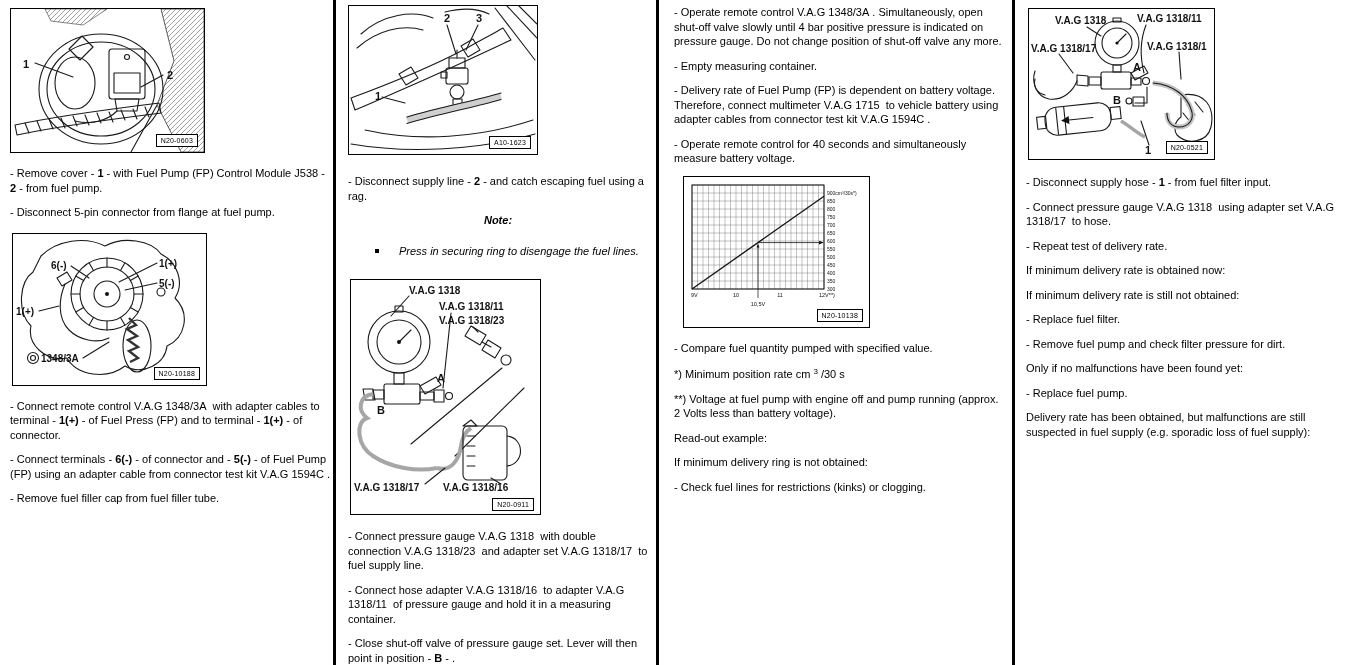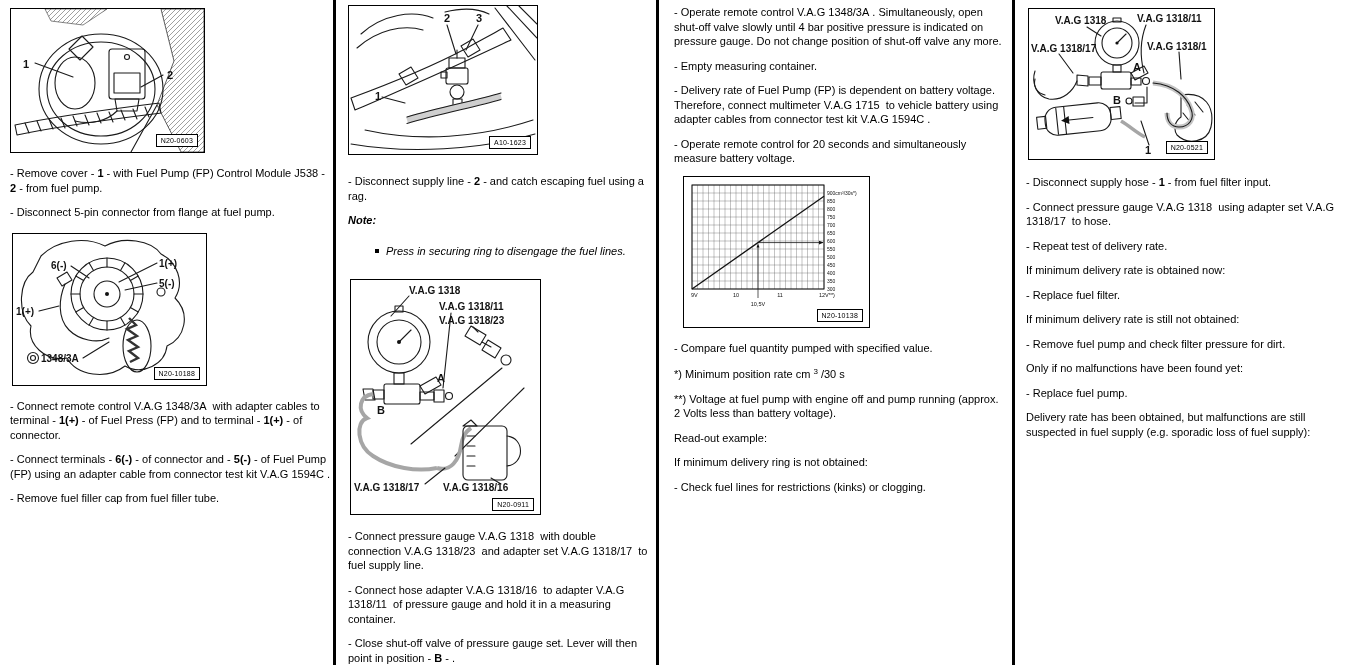--- a/index.html
+++ b/index.html
@@ -3,22 +3,22 @@
 <meta charset="utf-8">
 <style>
   html,body{margin:0;padding:0;background:#fff;}
   #page{position:relative;width:1348px;height:665px;background:#ffffff;overflow:hidden;
         font-family:"Liberation Sans",sans-serif;color:#000;}
   .col{position:absolute;top:0;}
   .p{font-size:11px;line-height:14.5px;margin:0 0 10px 0;}
   .b{font-weight:bold;}
   .i{font-style:italic;}
   .sup{font-size:8px;vertical-align:4px;}
-  .note{font-weight:bold;font-style:italic;}
-  .bullet{display:flex;gap:7px;margin:16px 0 10px 27px;}
+  .note{font-weight:bold;font-style:italic;text-align:center;}
+  .bullet{display:flex;gap:20px;margin:16px 0 10px 27px;}
   .sq{width:4px;height:4px;background:#000;margin-top:5px;flex:none;}
   .figure{position:relative;border:1.5px solid #000;background:#fff;box-sizing:content-box;}
   .figid{position:absolute;border:1px solid #000;background:#fff;font-size:7px;line-height:9px;
          padding:1px 4px;right:6px;bottom:5px;letter-spacing:.2px;white-space:nowrap;}
   .divider{position:absolute;top:0;bottom:0;background:#000;}
   svg{display:block;}
   svg text{font-family:"Liberation Sans",sans-serif;fill:#111;}
   .callout{font-size:10px;font-weight:bold;}
   .callout-lg{font-size:11px;font-weight:bold;}
   .art{stroke:#1a1a1a;fill:none;stroke-width:1.1;stroke-linecap:round;stroke-linejoin:round;}
@@ -217,21 +217,21 @@
     <p class="p"><span>- Connect hose adapter V.A.G 1318/16&nbsp; to adapter V.A.G 1318/11&nbsp; of pressure gauge and hold it in a measuring container.</span></p>
     <p class="p"><span>- Close shut-off valve of pressure gauge set. Lever will then point in position - </span><span class="b">B</span><span> - .</span></p>
   </div>
 
   <div class="divider" style="left:656px;width:3px;"></div>
 
   <div class="col" style="left:674px;width:332px;padding-top:5px;">
     <p class="p"><span>- Operate remote control V.A.G 1348/3A&nbsp;. Simultaneously, open shut-off valve slowly until 4 bar positive pressure is indicated on pressure gauge. Do not change position of shut-off valve any more.</span></p>
     <p class="p"><span>- Empty measuring container.</span></p>
     <p class="p"><span>- Delivery rate of Fuel Pump (FP) is dependent on battery voltage. Therefore, connect multimeter V.A.G 1715&nbsp; to vehicle battery using adapter cables from connector test kit V.A.G 1594C&nbsp;.</span></p>
-    <p class="p"><span>- Operate remote control for 20 seconds and simultaneously measure battery voltage.</span></p>
+    <p class="p"><span>- Operate remote control for 40 seconds and simultaneously measure battery voltage.</span></p>
 
     <div class="figure" style="width:185px;height:150px;margin:5px 0 13px 9px;">
       <svg id="chart-svg" viewBox="0 0 185 150" width="185" height="150">
           <line x1="8" y1="8" x2="8" y2="112" stroke="#555" stroke-width="0.35"></line>
           <line x1="13.5" y1="8" x2="13.5" y2="112" stroke="#555" stroke-width="0.35"></line>
           <line x1="19" y1="8" x2="19" y2="112" stroke="#555" stroke-width="0.35"></line>
           <line x1="24.5" y1="8" x2="24.5" y2="112" stroke="#555" stroke-width="0.35"></line>
           <line x1="30" y1="8" x2="30" y2="112" stroke="#555" stroke-width="0.35"></line>
           <line x1="35.5" y1="8" x2="35.5" y2="112" stroke="#555" stroke-width="0.35"></line>
           <line x1="41" y1="8" x2="41" y2="112" stroke="#555" stroke-width="0.35"></line>
@@ -362,21 +362,21 @@
           <text class="callout-lg" x="116" y="145">1</text>
         </g>
       </svg>
       <div class="figid">N20-0521</div>
     </div>
 
     <p class="p"><span>- Disconnect supply hose - </span><span class="b">1</span><span> - from fuel filter input.</span></p>
     <p class="p"><span>- Connect pressure gauge V.A.G 1318&nbsp; using adapter set V.A.G 1318/17&nbsp; to hose.</span></p>
     <p class="p"><span>- Repeat test of delivery rate.</span></p>
     <p class="p"><span>If minimum delivery rate is obtained now:</span></p>
+    <p class="p"><span>If minimum delivery rate is still not obtained:</span></p>
     <p class="p"><span>- Replace fuel filter.</span></p>
-    <p class="p"><span>If minimum delivery rate is still not obtained:</span></p>
     <p class="p"><span>- Remove fuel pump and check filter pressure for dirt.</span></p>
     <p class="p"><span>Only if no malfunctions have been found yet:</span></p>
     <p class="p"><span>- Replace fuel pump.</span></p>
     <p class="p"><span>Delivery rate has been obtained, but malfunctions are still suspected in fuel supply (e.g. sporadic loss of fuel supply):</span></p>
   </div>
 
 </div>
 
 </body></html>

